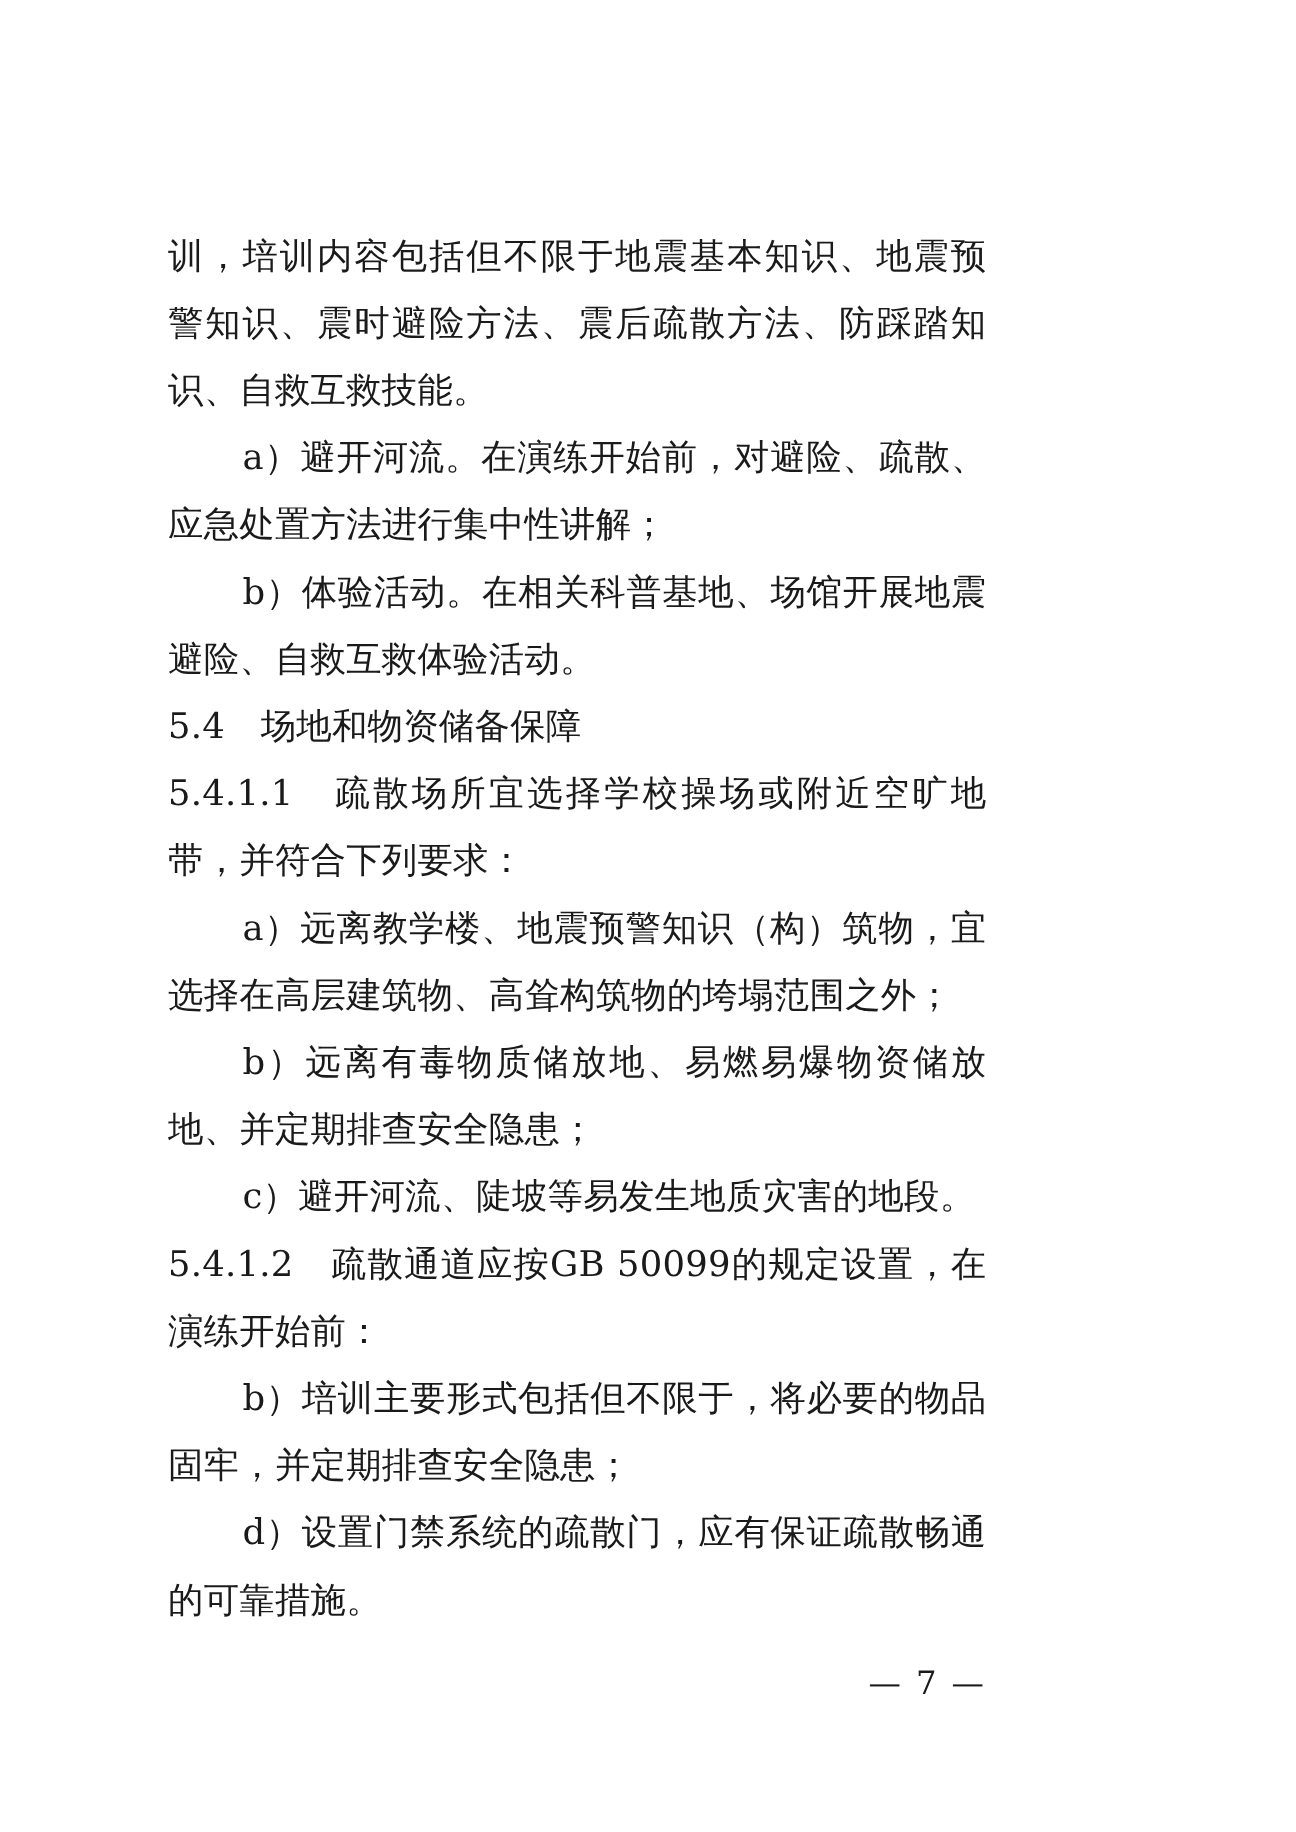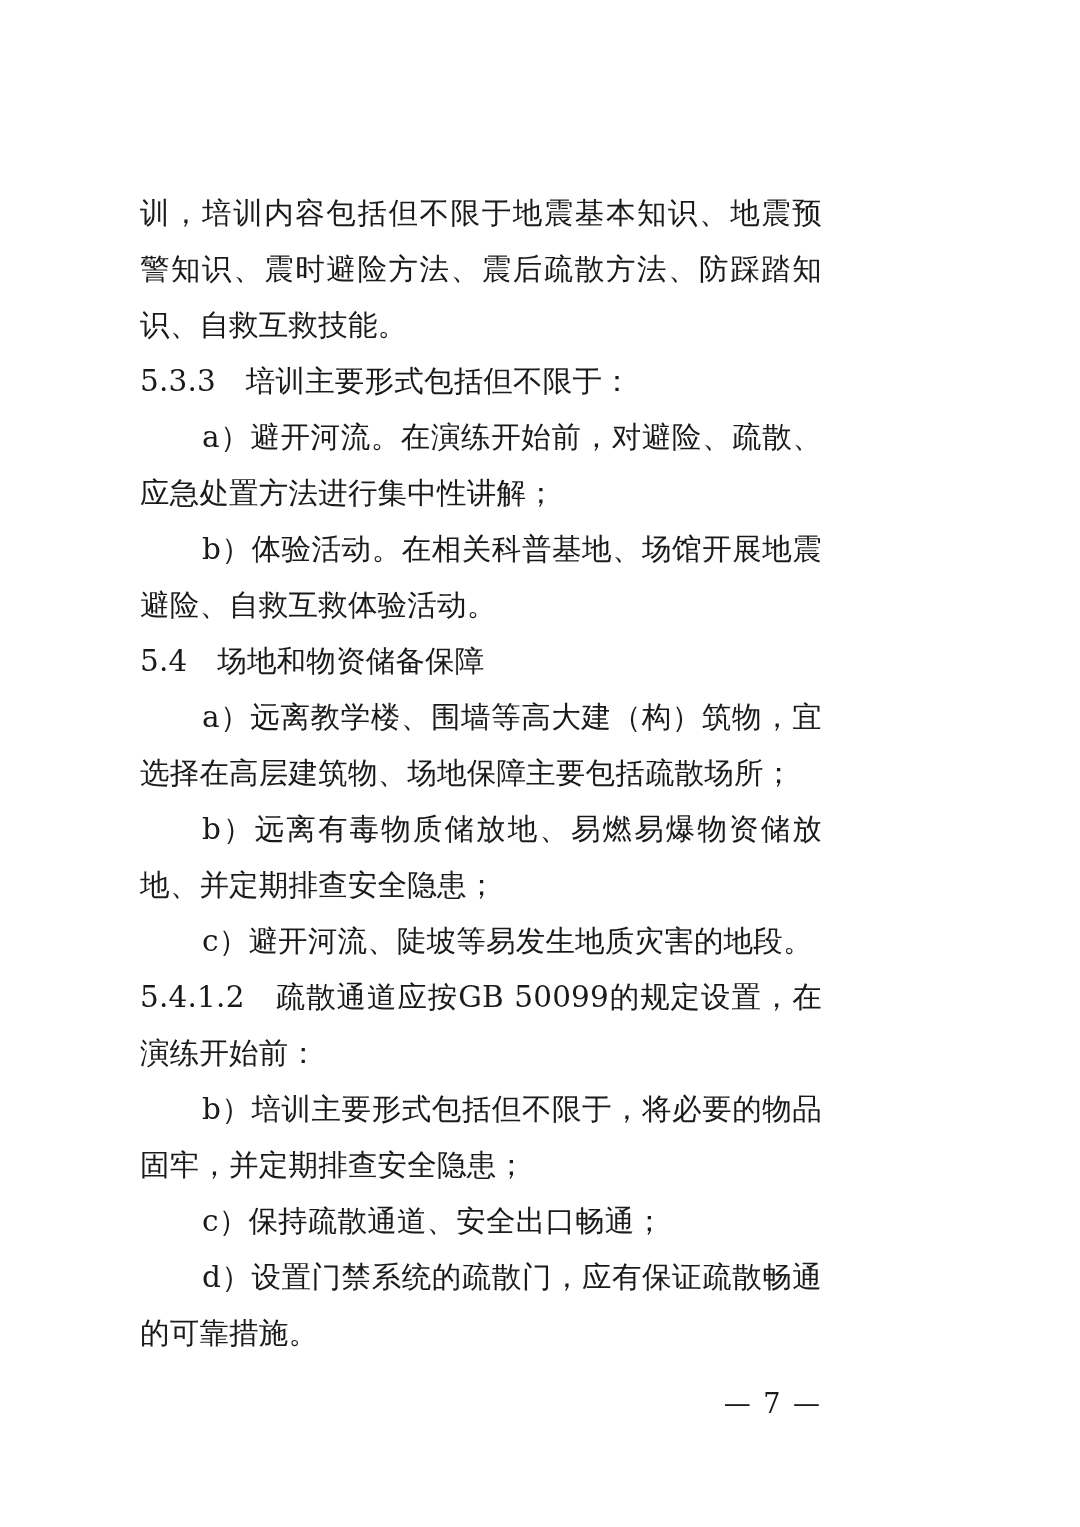--- a/index.html
+++ b/index.html
@@ -53,26 +53,25 @@
     color: #1a1a1a;
     font-family: "DejaVu Serif", "Liberation Serif", serif;
   }
 </style>
 </head>
 <body>
 
 <div class="page">
   <div class="doc-body">
     <p class="para flush">训，培训内容包括但不限于地震基本知识、地震预警知识、震时避险方法、震后疏散方法、防踩踏知识、自救互救技能。</p>
-    <p class="para flush">5.3.3　培训主要形式包括但不限于：</p>
     <p class="para indent2">a）避开河流。在演练开始前，对避险、疏散、应急处置方法进行集中性讲解；</p>
     <p class="para indent2">b）体验活动。在相关科普基地、场馆开展地震避险、自救互救体验活动。</p>
     <p class="para flush">5.4　场地和物资储备保障</p>
-    <p class="para indent2">a）远离教学楼、围墙等高大建（构）筑物，宜选择在高层建筑物、场地保障主要包括疏散场所；</p>
+    <p class="para flush">5.4.1.1　疏散场所宜选择学校操场或附近空旷地带，并符合下列要求：</p>
+    <p class="para indent2">a）远离教学楼、地震预警知识（构）筑物，宜选择在高层建筑物、高耸构筑物的垮塌范围之外；</p>
     <p class="para indent2">b）远离有毒物质储放地、易燃易爆物资储放地、并定期排查安全隐患；</p>
     <p class="para indent2">c）避开河流、陡坡等易发生地质灾害的地段。</p>
     <p class="para flush">5.4.1.2　疏散通道应按GB 50099的规定设置，在演练开始前：</p>
     <p class="para indent2">b）培训主要形式包括但不限于，将必要的物品固牢，并定期排查安全隐患；</p>
-    <p class="para indent2">c）保持疏散通道、安全出口畅通；</p>
     <p class="para indent2">d）设置门禁系统的疏散门，应有保证疏散畅通的可靠措施。</p>
   </div>
   <div class="page-number">— 7 —</div>
 </div>
 
 </body></html>

